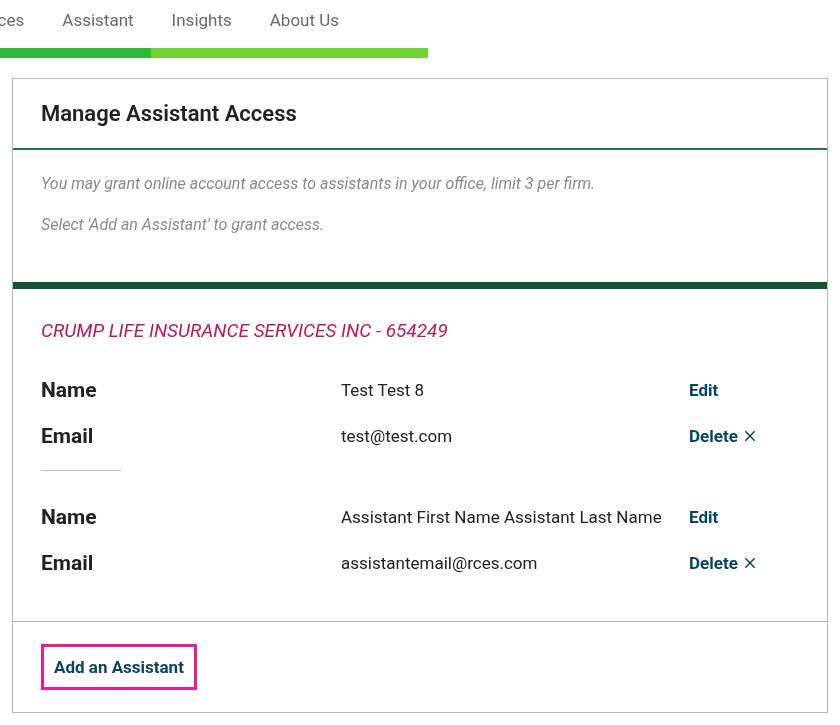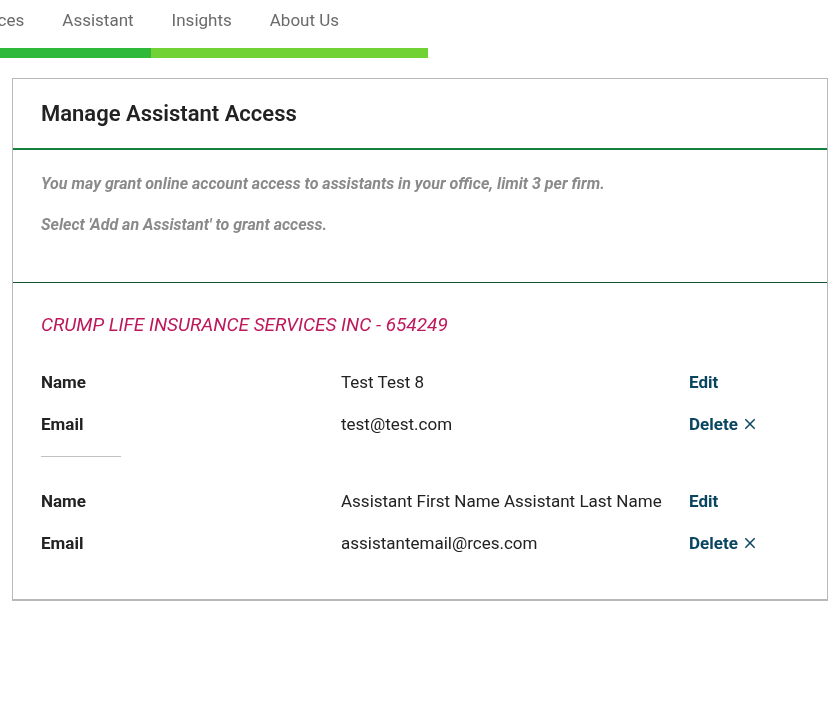--- a/index.html
+++ b/index.html
@@ -50,22 +50,21 @@
       padding: 22px 28px;
       border-bottom: 2px solid #15803d;
     }
     .card-title {
       font-size: 22px;
       font-weight: 600;
       color: #222;
     }
     .card-intro {
       padding: 24px 28px 28px 28px;
-      border-bottom: 1px solid #14532d;
-      font-weight: bold;
+      border-bottom: 7px solid #14532d;
     }
     .card-intro p {
       font-style: italic;
       color: #8a8a8a;
       font-size: 16px;
       line-height: 1.3;
       margin-bottom: 20px;
     }
     .card-intro p:last-child { margin-bottom: 18px; }
 
@@ -82,21 +81,21 @@
     }
 
     .assistant-row {
       display: grid;
       grid-template-columns: 300px 1fr 110px;
       align-items: center;
       margin-bottom: 22px;
     }
     .row-label {
       font-weight: 700;
-      font-size: 17px;
+      font-size: 21px;
       color: #222;
     }
     .row-value {
       font-size: 17px;
       color: #222;
     }
     .row-action {
       text-align: center;
       color: #0a4560;
       font-weight: 700;
@@ -190,13 +189,16 @@
       <span class="row-value">assistantemail@rces.com</span>
       <span class="row-action">
         <span>Delete</span>
         <svg viewBox="0 0 24 24" fill="none">
             <path d="M5 5 L19 19 M19 5 L5 19"></path>
           </svg>
       </span>
     </div>
   </div>
 
+  <div class="card-footer">
+    <span class="add-assistant">Add an Assistant</span>
+  </div>
 </div>
 
 </body></html>

